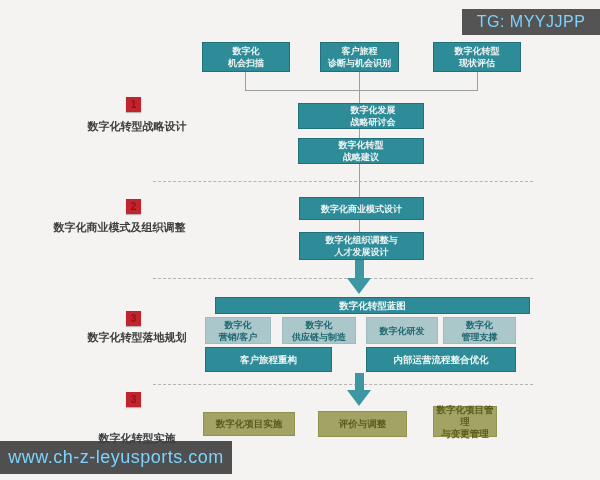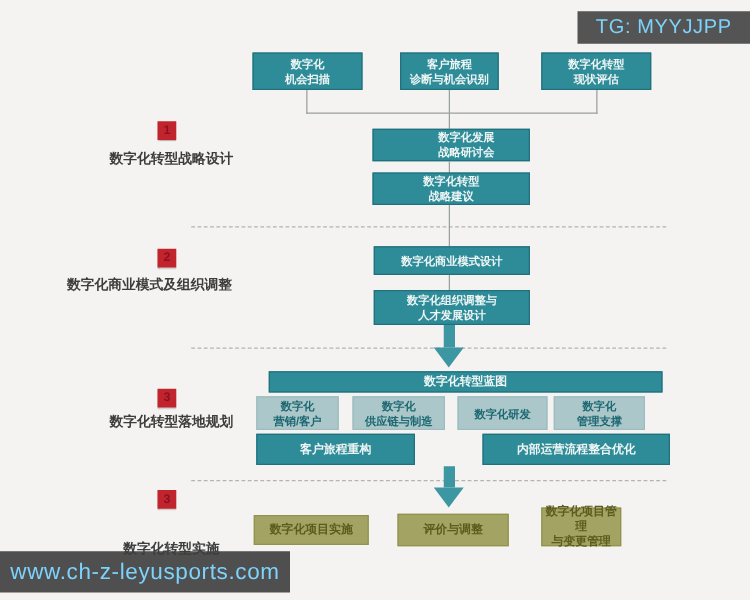--- a/index.html
+++ b/index.html
@@ -135,21 +135,21 @@
     <span>数字化研发</span>
     <span></span>
   </div>
   <div class="box teal-light" style="left:443px;top:317px;width:73px;height:27px;">
     <span>数字化</span>
     <span>管理支撑</span>
   </div>
   <div class="box teal" style="left:205px;top:347px;width:127px;height:25px;font-size:9.5px;">
     <span>客户旅程重构</span>
   </div>
-  <div class="box teal" style="left:366px;top:347px;width:150px;height:25px;font-size:9.5px;margin-left:20px;">
+  <div class="box teal" style="left:366px;top:347px;width:150px;height:25px;font-size:9.5px;">
     <span>内部运营流程整合优化</span>
   </div>
 
   <div class="dashed" style="left:153px;top:384px;width:380px;"></div>
   <div class="arrow-shaft" style="left:355px;top:373px;height:17px;"></div>
   <div class="arrow-head" style="left:347px;top:390px;"></div>
 
   <div class="box olive" style="left:203px;top:412px;width:92px;height:24px;">
     <span>数字化项目实施</span>
   </div>

